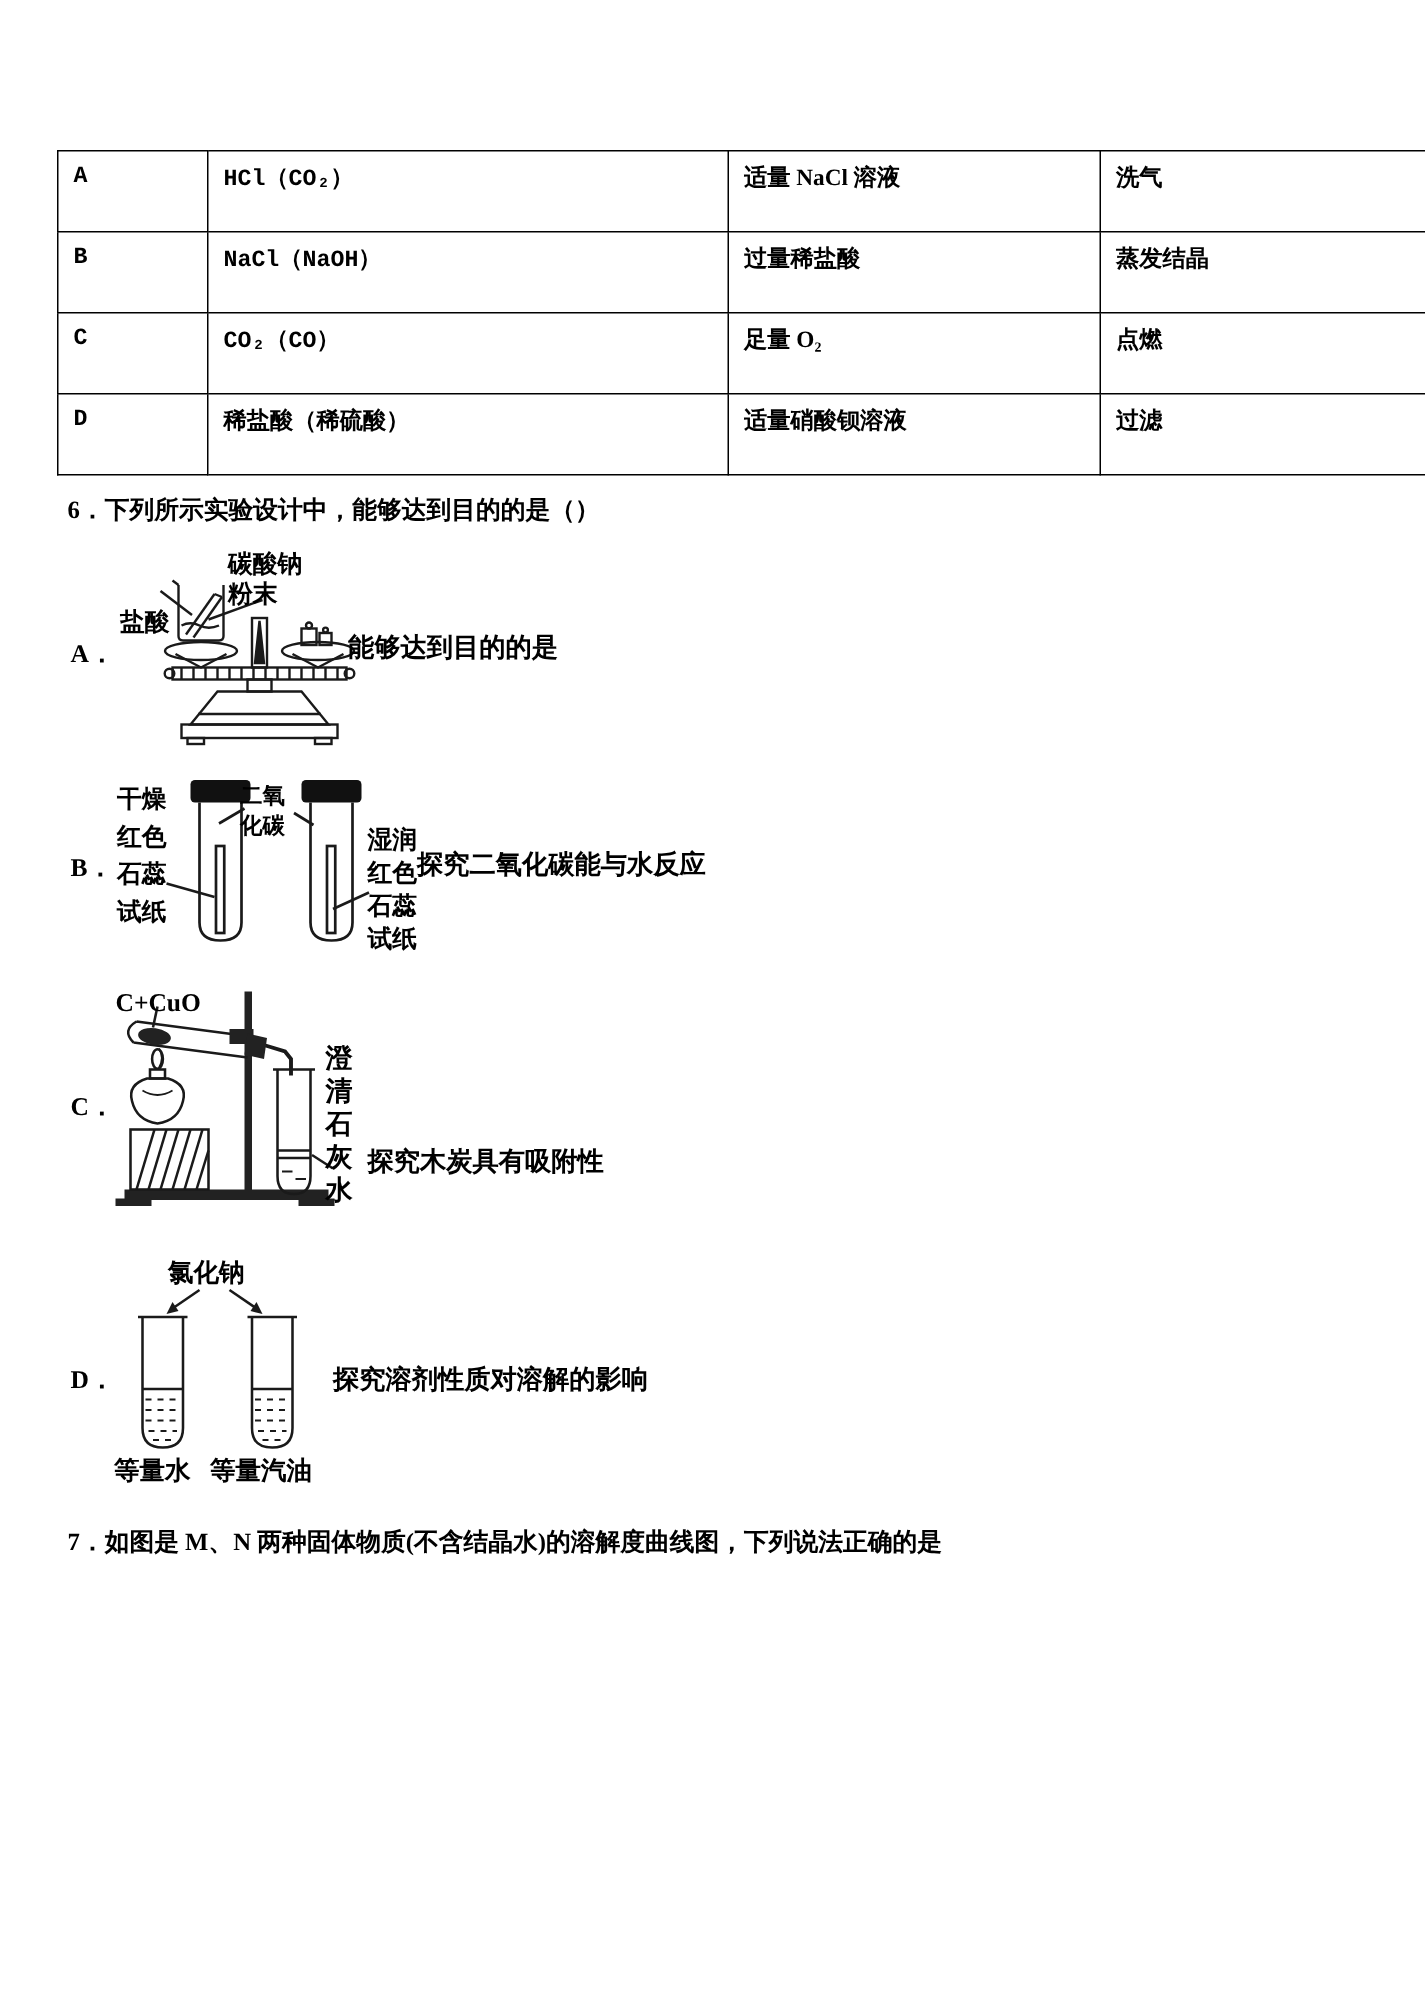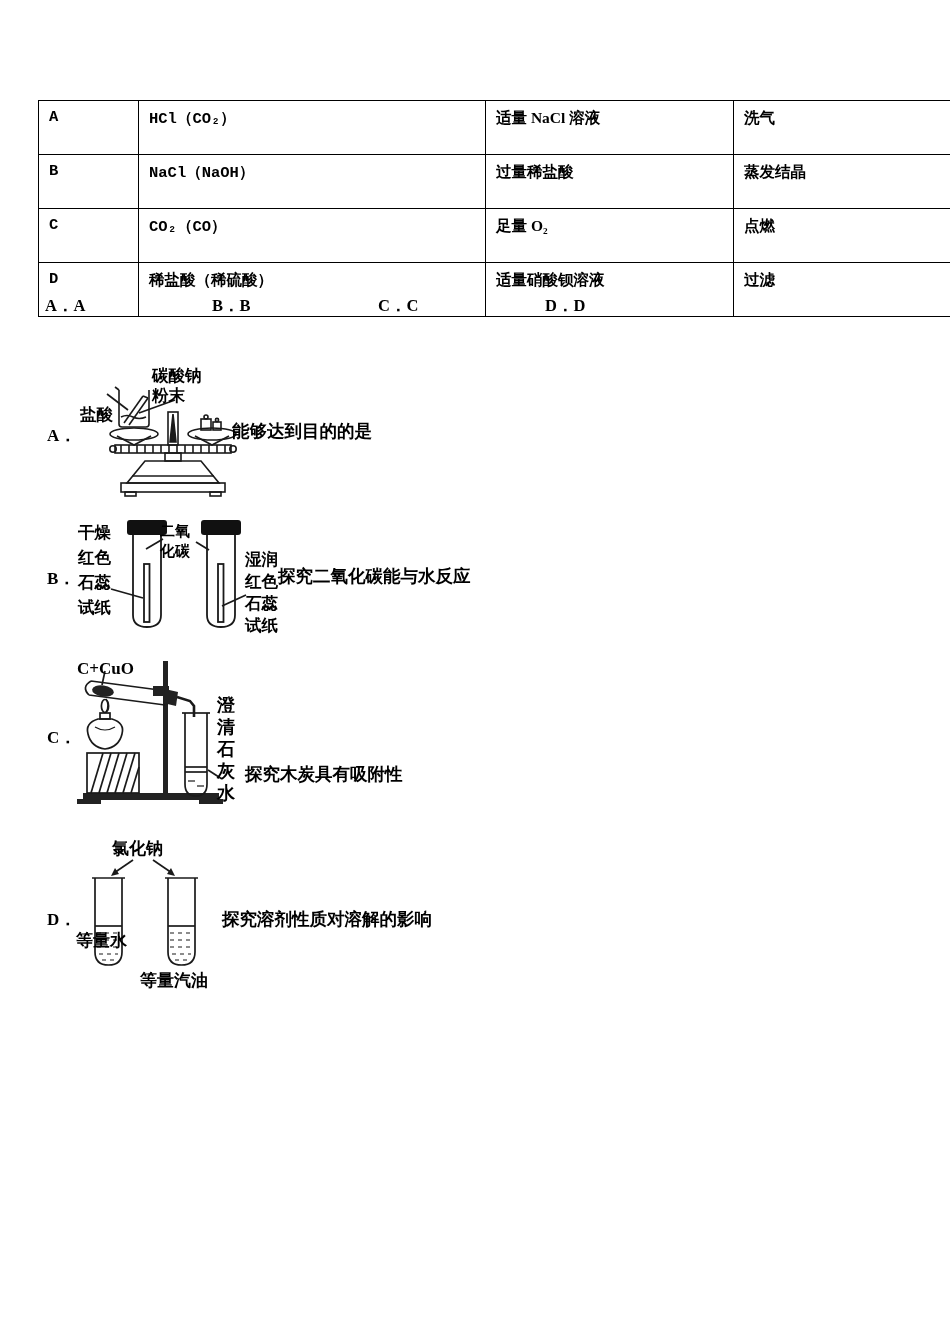--- a/index.html
+++ b/index.html
@@ -66,27 +66,22 @@
       </tr>
       <tr>
         <td class="c1">D</td>
         <td class="c2">稀盐酸（稀硫酸）</td>
         <td class="c3">适量硝酸钡溶液</td>
         <td class="c4">过滤</td>
       </tr>
     </tbody>
   </table>
 
-  <div class="abs" style="left:0;top:295px;width:950px;height:20px;">
-    <span class="abs answer" style="left:45px;top:0;">A．A</span>
-    <span class="abs answer" style="left:212px;top:0;">B．B</span>
-    <span class="abs answer" style="left:378px;top:0;">C．C</span>
-    <span class="abs answer" style="left:545px;top:0;">D．D</span>
-  </div>
-
+
+  <div class="abs qtext" style="left:45px;top:329px;">6．下列所示实验设计中，能够达到目的的是（）</div>
 
   <span class="abs optletter" style="left:47px;top:424px;">A．</span>
 
   <svg class="abs" style="left:103px;top:386px;" width="142" height="118" viewBox="0 0 142 118">
     <g stroke="#1a1a1a" stroke-width="1.6" fill="none">
 
       <line x1="4" y1="8" x2="25" y2="24"></line>
       <line x1="72" y1="14" x2="36" y2="27"></line>
 
       <path d="M16,4 L16,38 Q16,41 19,41 L43,41 Q46,41 46,38 L46,4"></path>
@@ -254,18 +249,19 @@
       <g stroke-width="1.2" stroke-dasharray="4 4">
         <line x1="95" y1="75" x2="118" y2="75"></line>
         <line x1="95" y1="82" x2="118" y2="82"></line>
         <line x1="95" y1="89" x2="118" y2="89"></line>
         <line x1="97" y1="96" x2="116" y2="96"></line>
         <line x1="100" y1="102" x2="113" y2="102"></line>
       </g>
     </g>
   </svg>
   <span class="abs dlabel" style="left:112px;top:837px;font-size:17px;">氯化钠</span>
-  <span class="abs dlabel" style="left:76px;top:929px;font-size:17px;">等量水</span>
+  <span class="abs dlabel" style="left:76px;top:969px;font-size:17px;">等量水</span>
   <span class="abs dlabel" style="left:140px;top:969px;font-size:17px;">等量汽油</span>
   <span class="abs caption" style="left:222px;top:907px;">探究溶剂性质对溶解的影响</span>
 
+  <div class="abs qtext" style="left:45px;top:1017px;">7．如图是 M、N 两种固体物质(不含结晶水)的溶解度曲线图，下列说法正确的是</div>
 
 </div>
 
 </body></html>

